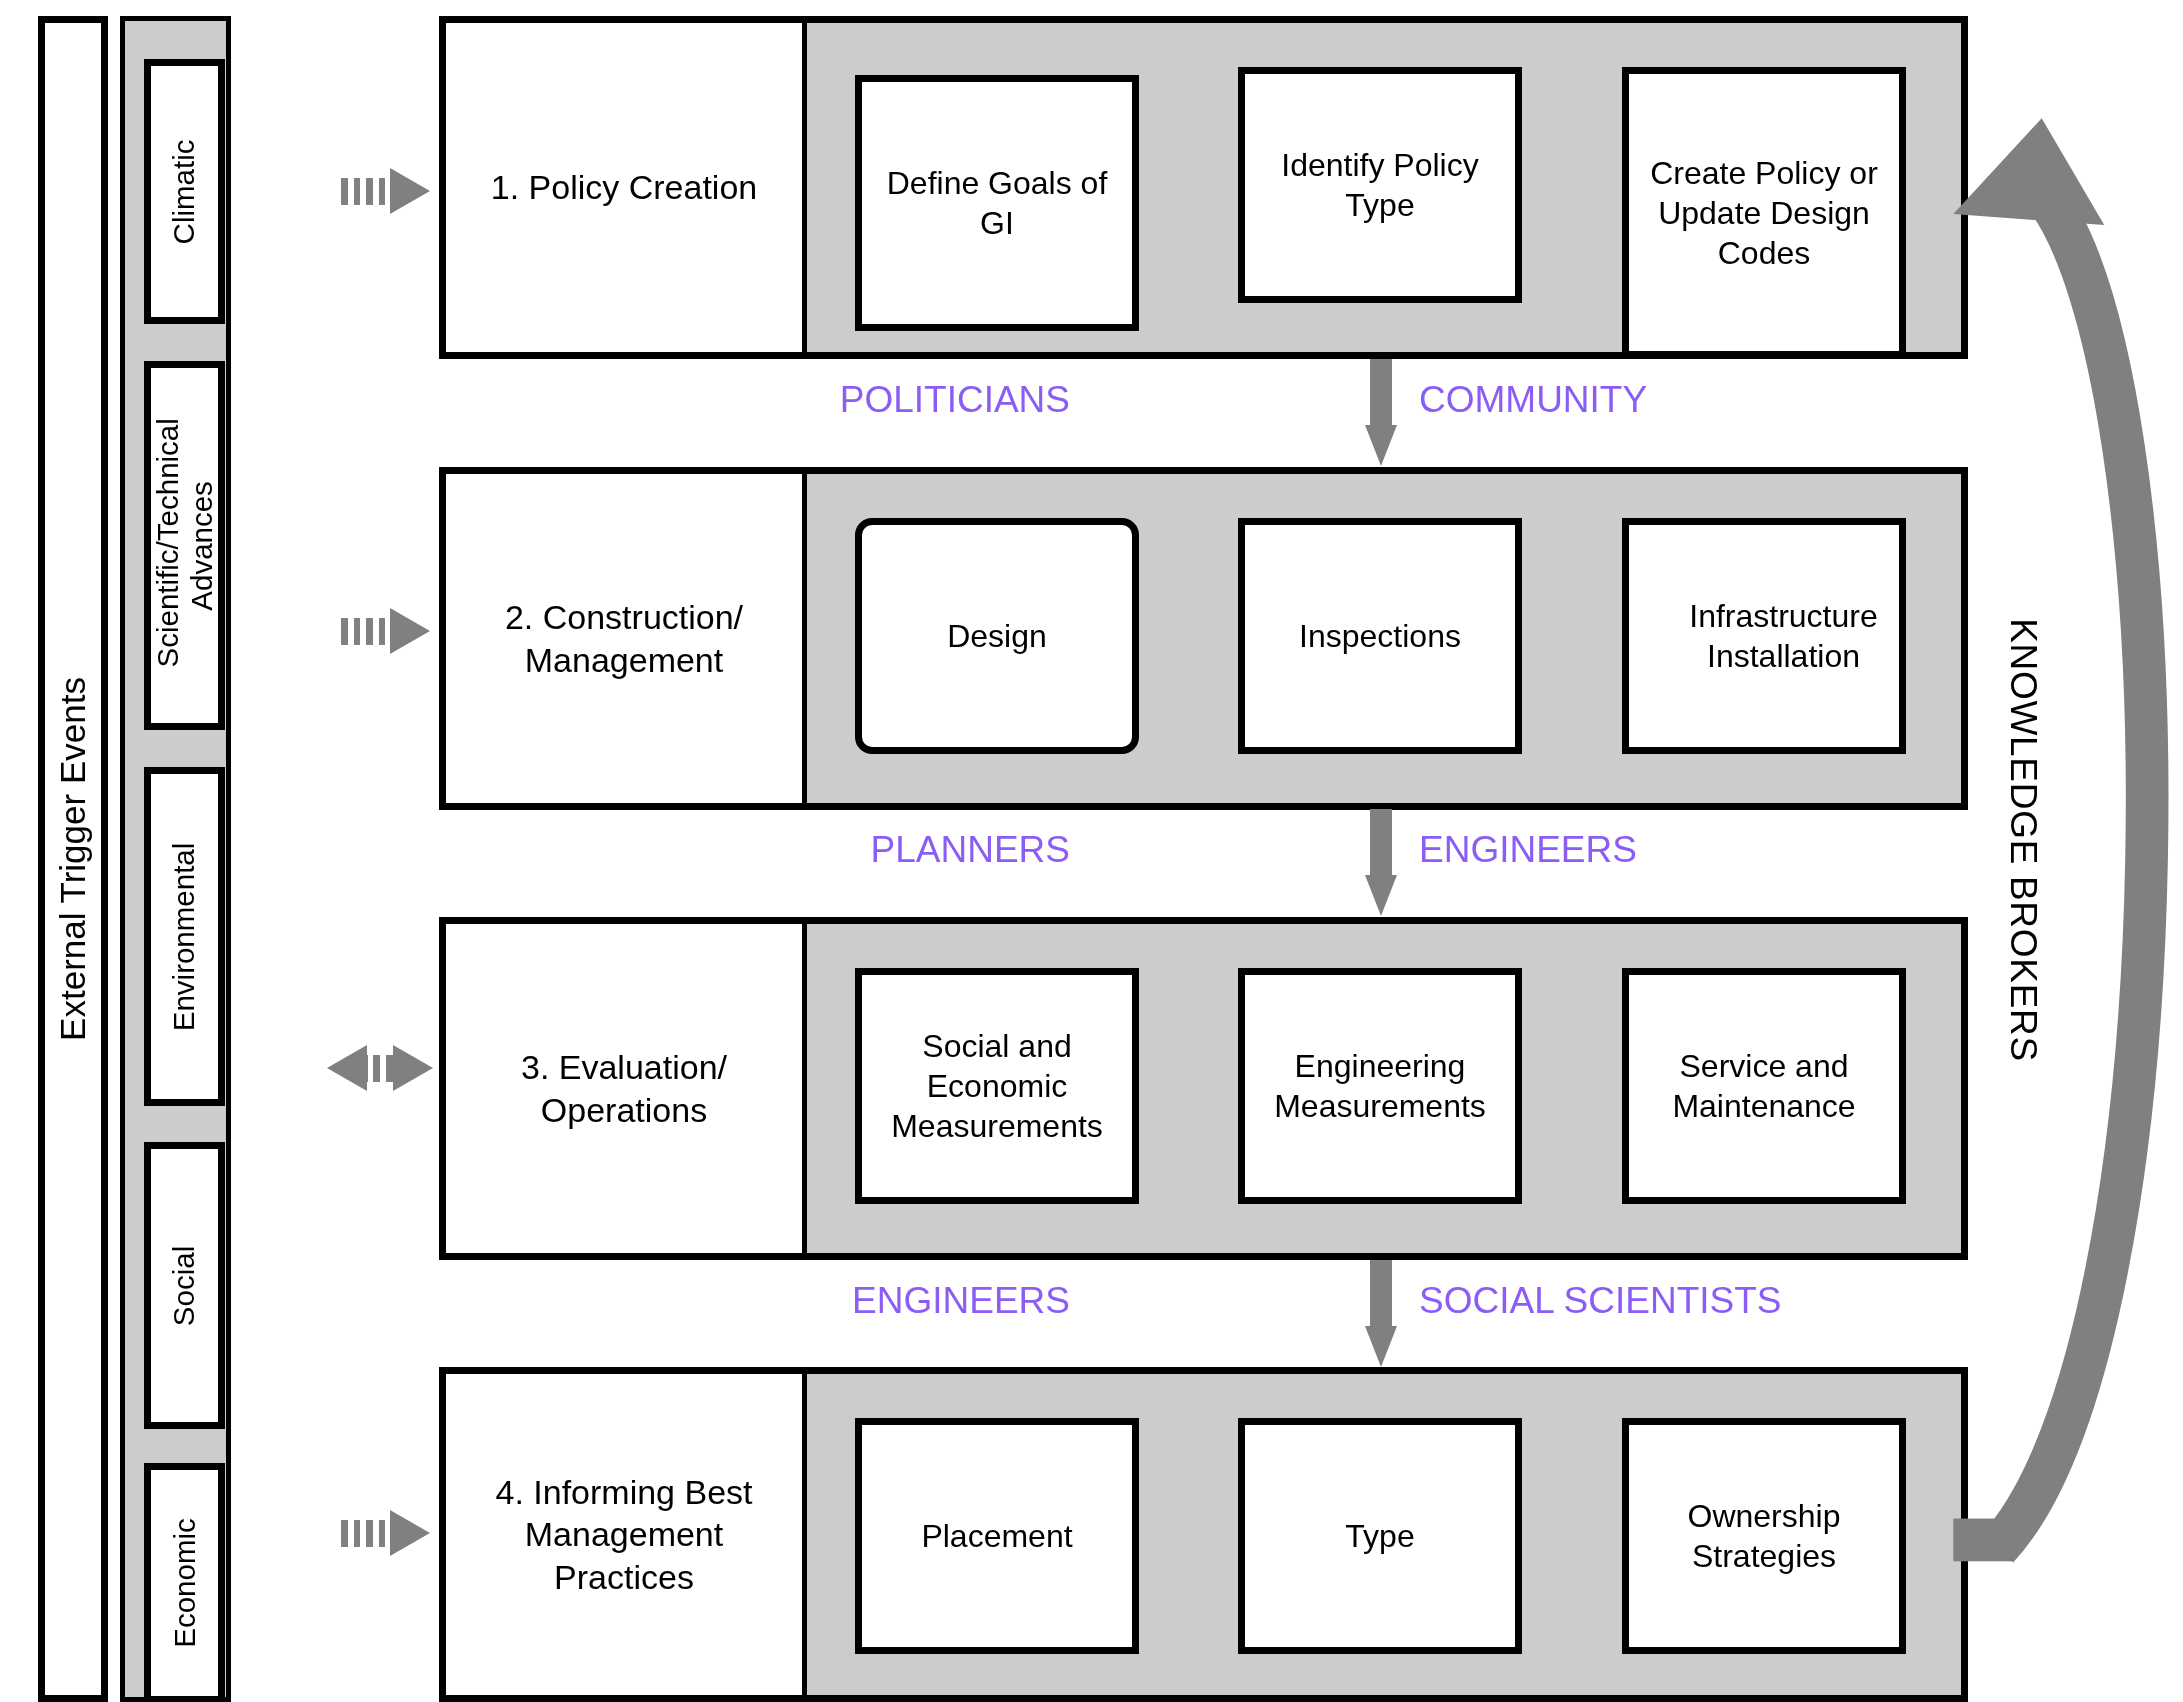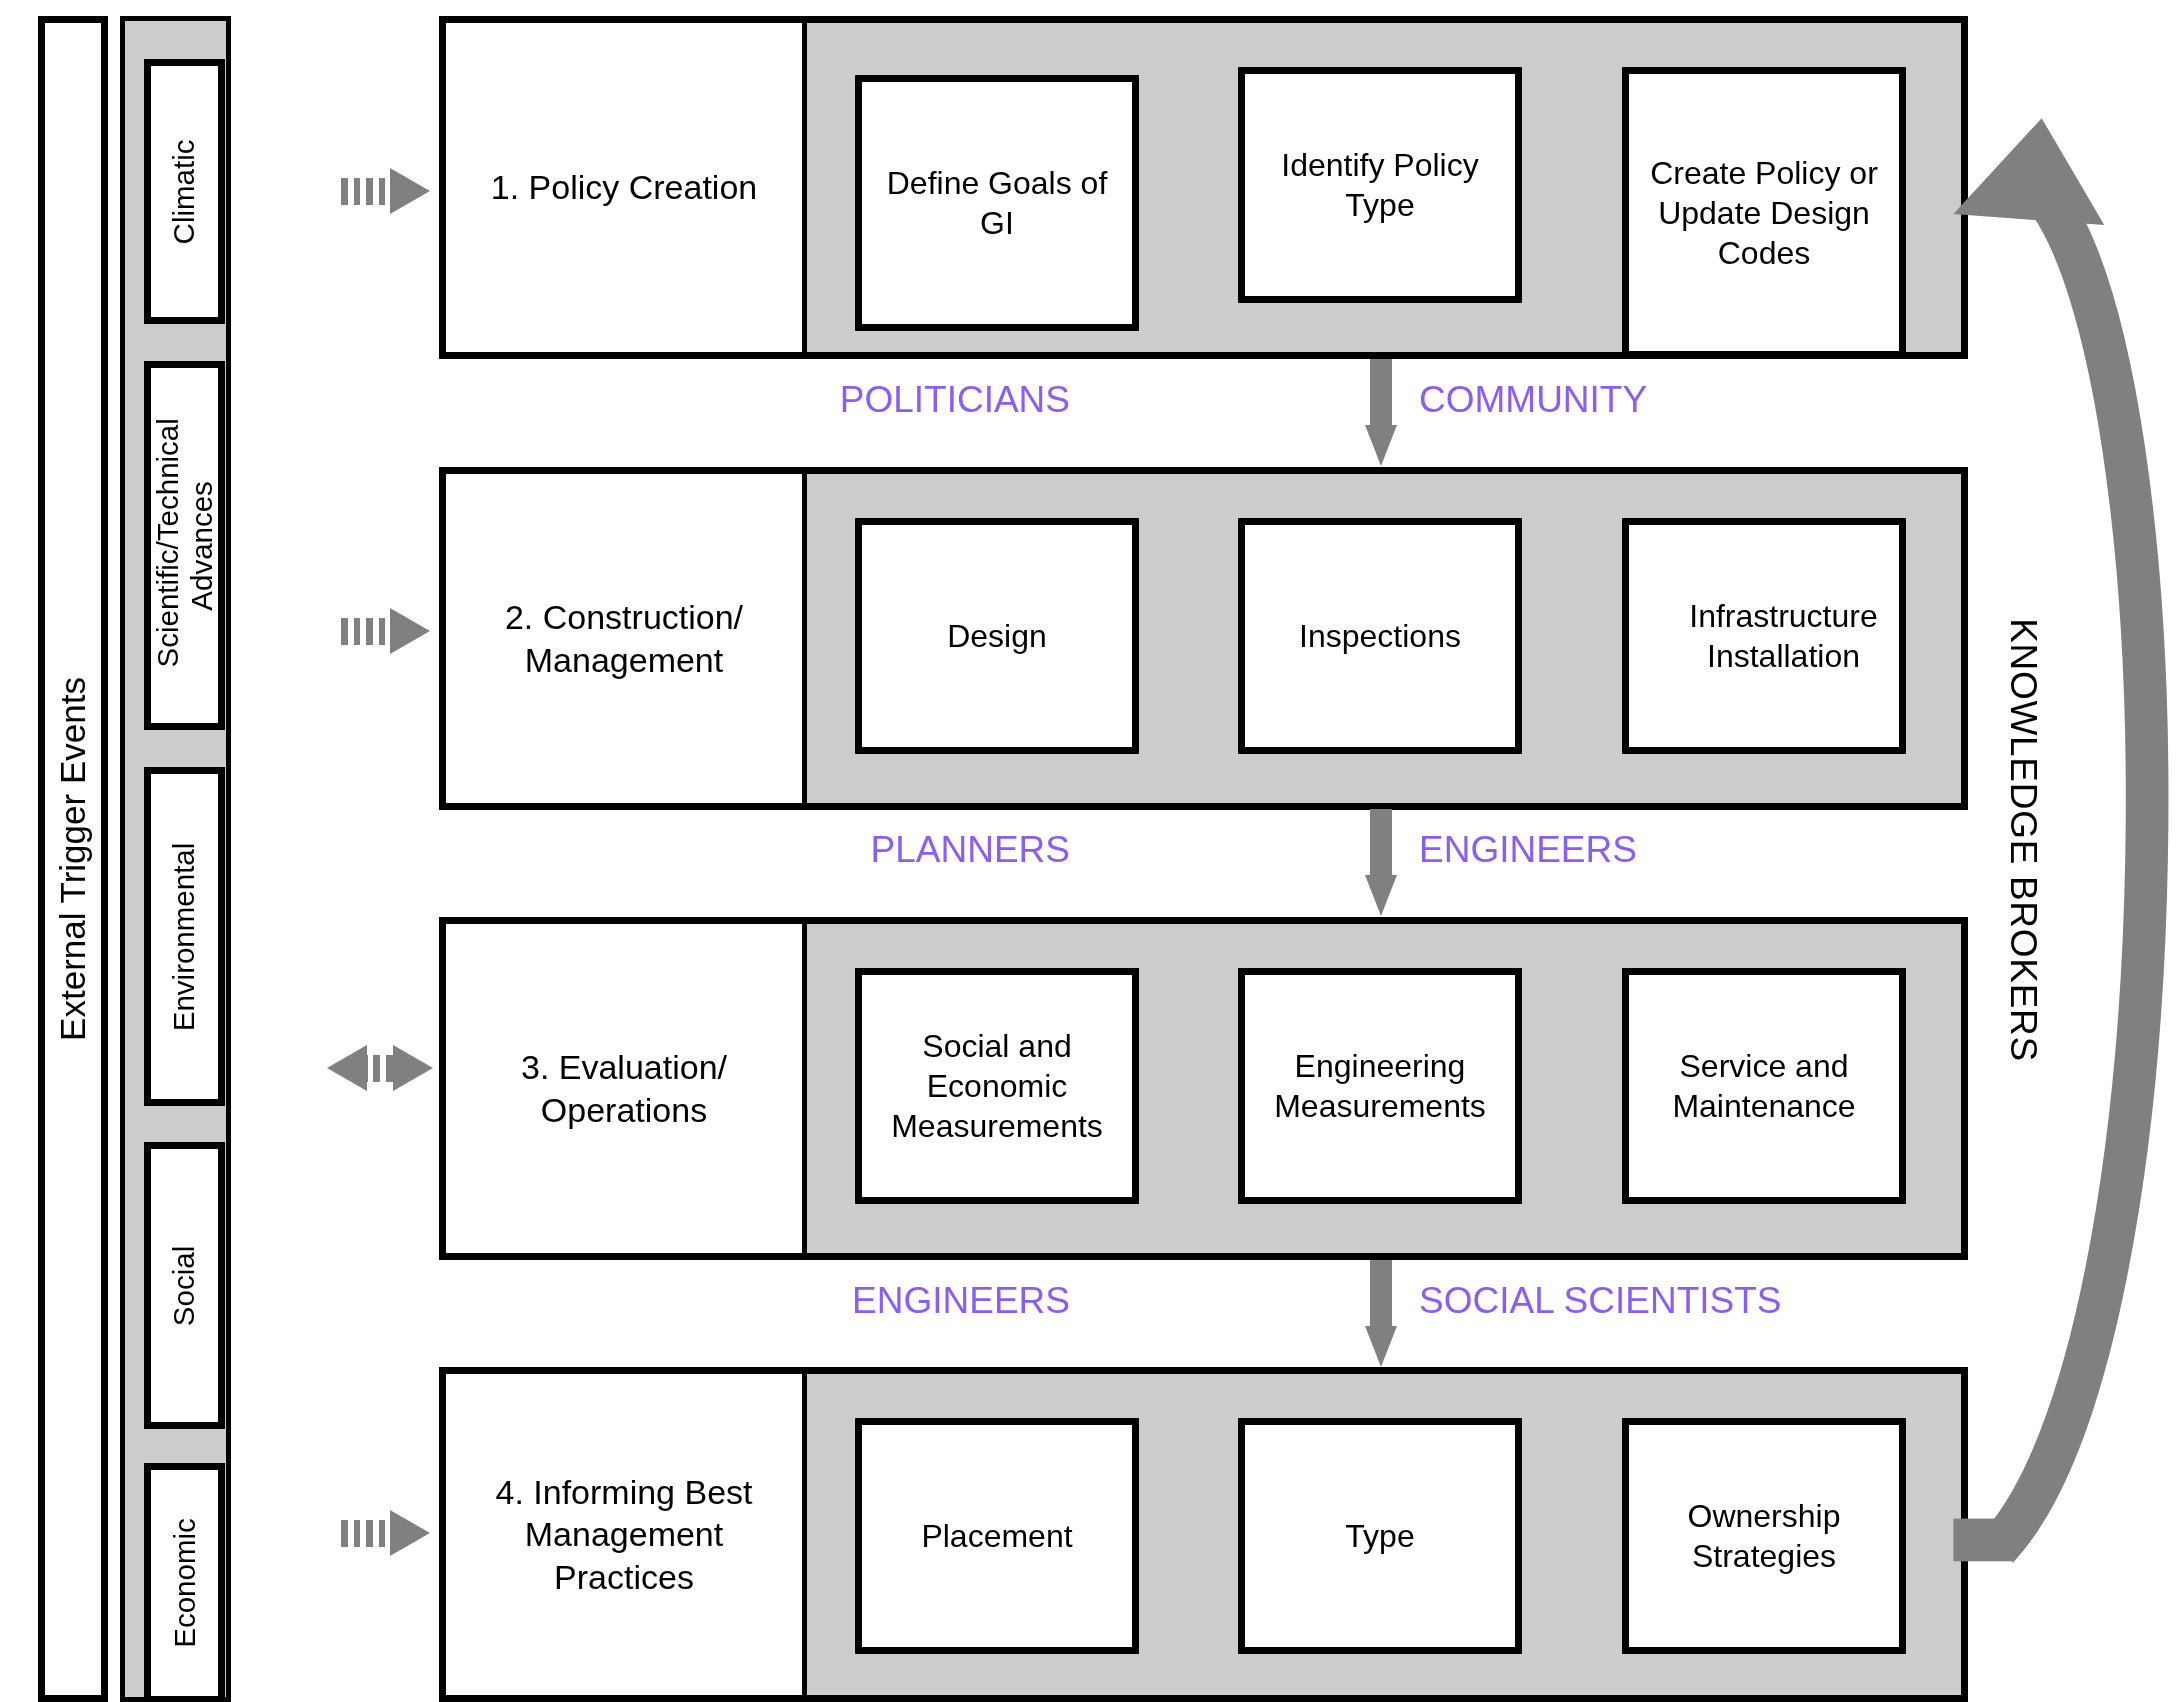--- a/index.html
+++ b/index.html
@@ -123,21 +123,21 @@
     <div class="shaft" style="height:68px;"></div>
     <div class="head"></div>
   </div>
   <div class="conn-label" style="left:1070px;top:379px;transform:translateX(-100%);">POLITICIANS</div>
   <div class="conn-label" style="left:1419px;top:379px;">COMMUNITY</div>
 
   <div class="row" style="top:467px;height:343px;">
     <div class="row-title">
       <span>2. Construction/ Management</span>
     </div>
-    <div class="sub" style="left:409px;top:44px;width:284px;height:236px;">
+    <div class="sub" style="left:409px;top:44px;width:284px;height:236px;border-radius:17px;">
       <span>Design</span>
     </div>
     <div class="sub" style="left:792px;top:44px;width:284px;height:236px;">
       <span>Inspections</span>
     </div>
     <div class="sub" style="left:1176px;top:44px;width:284px;height:236px;padding-left:39px;">
       <span>Infrastructure Installation</span>
     </div>
   </div>
 

